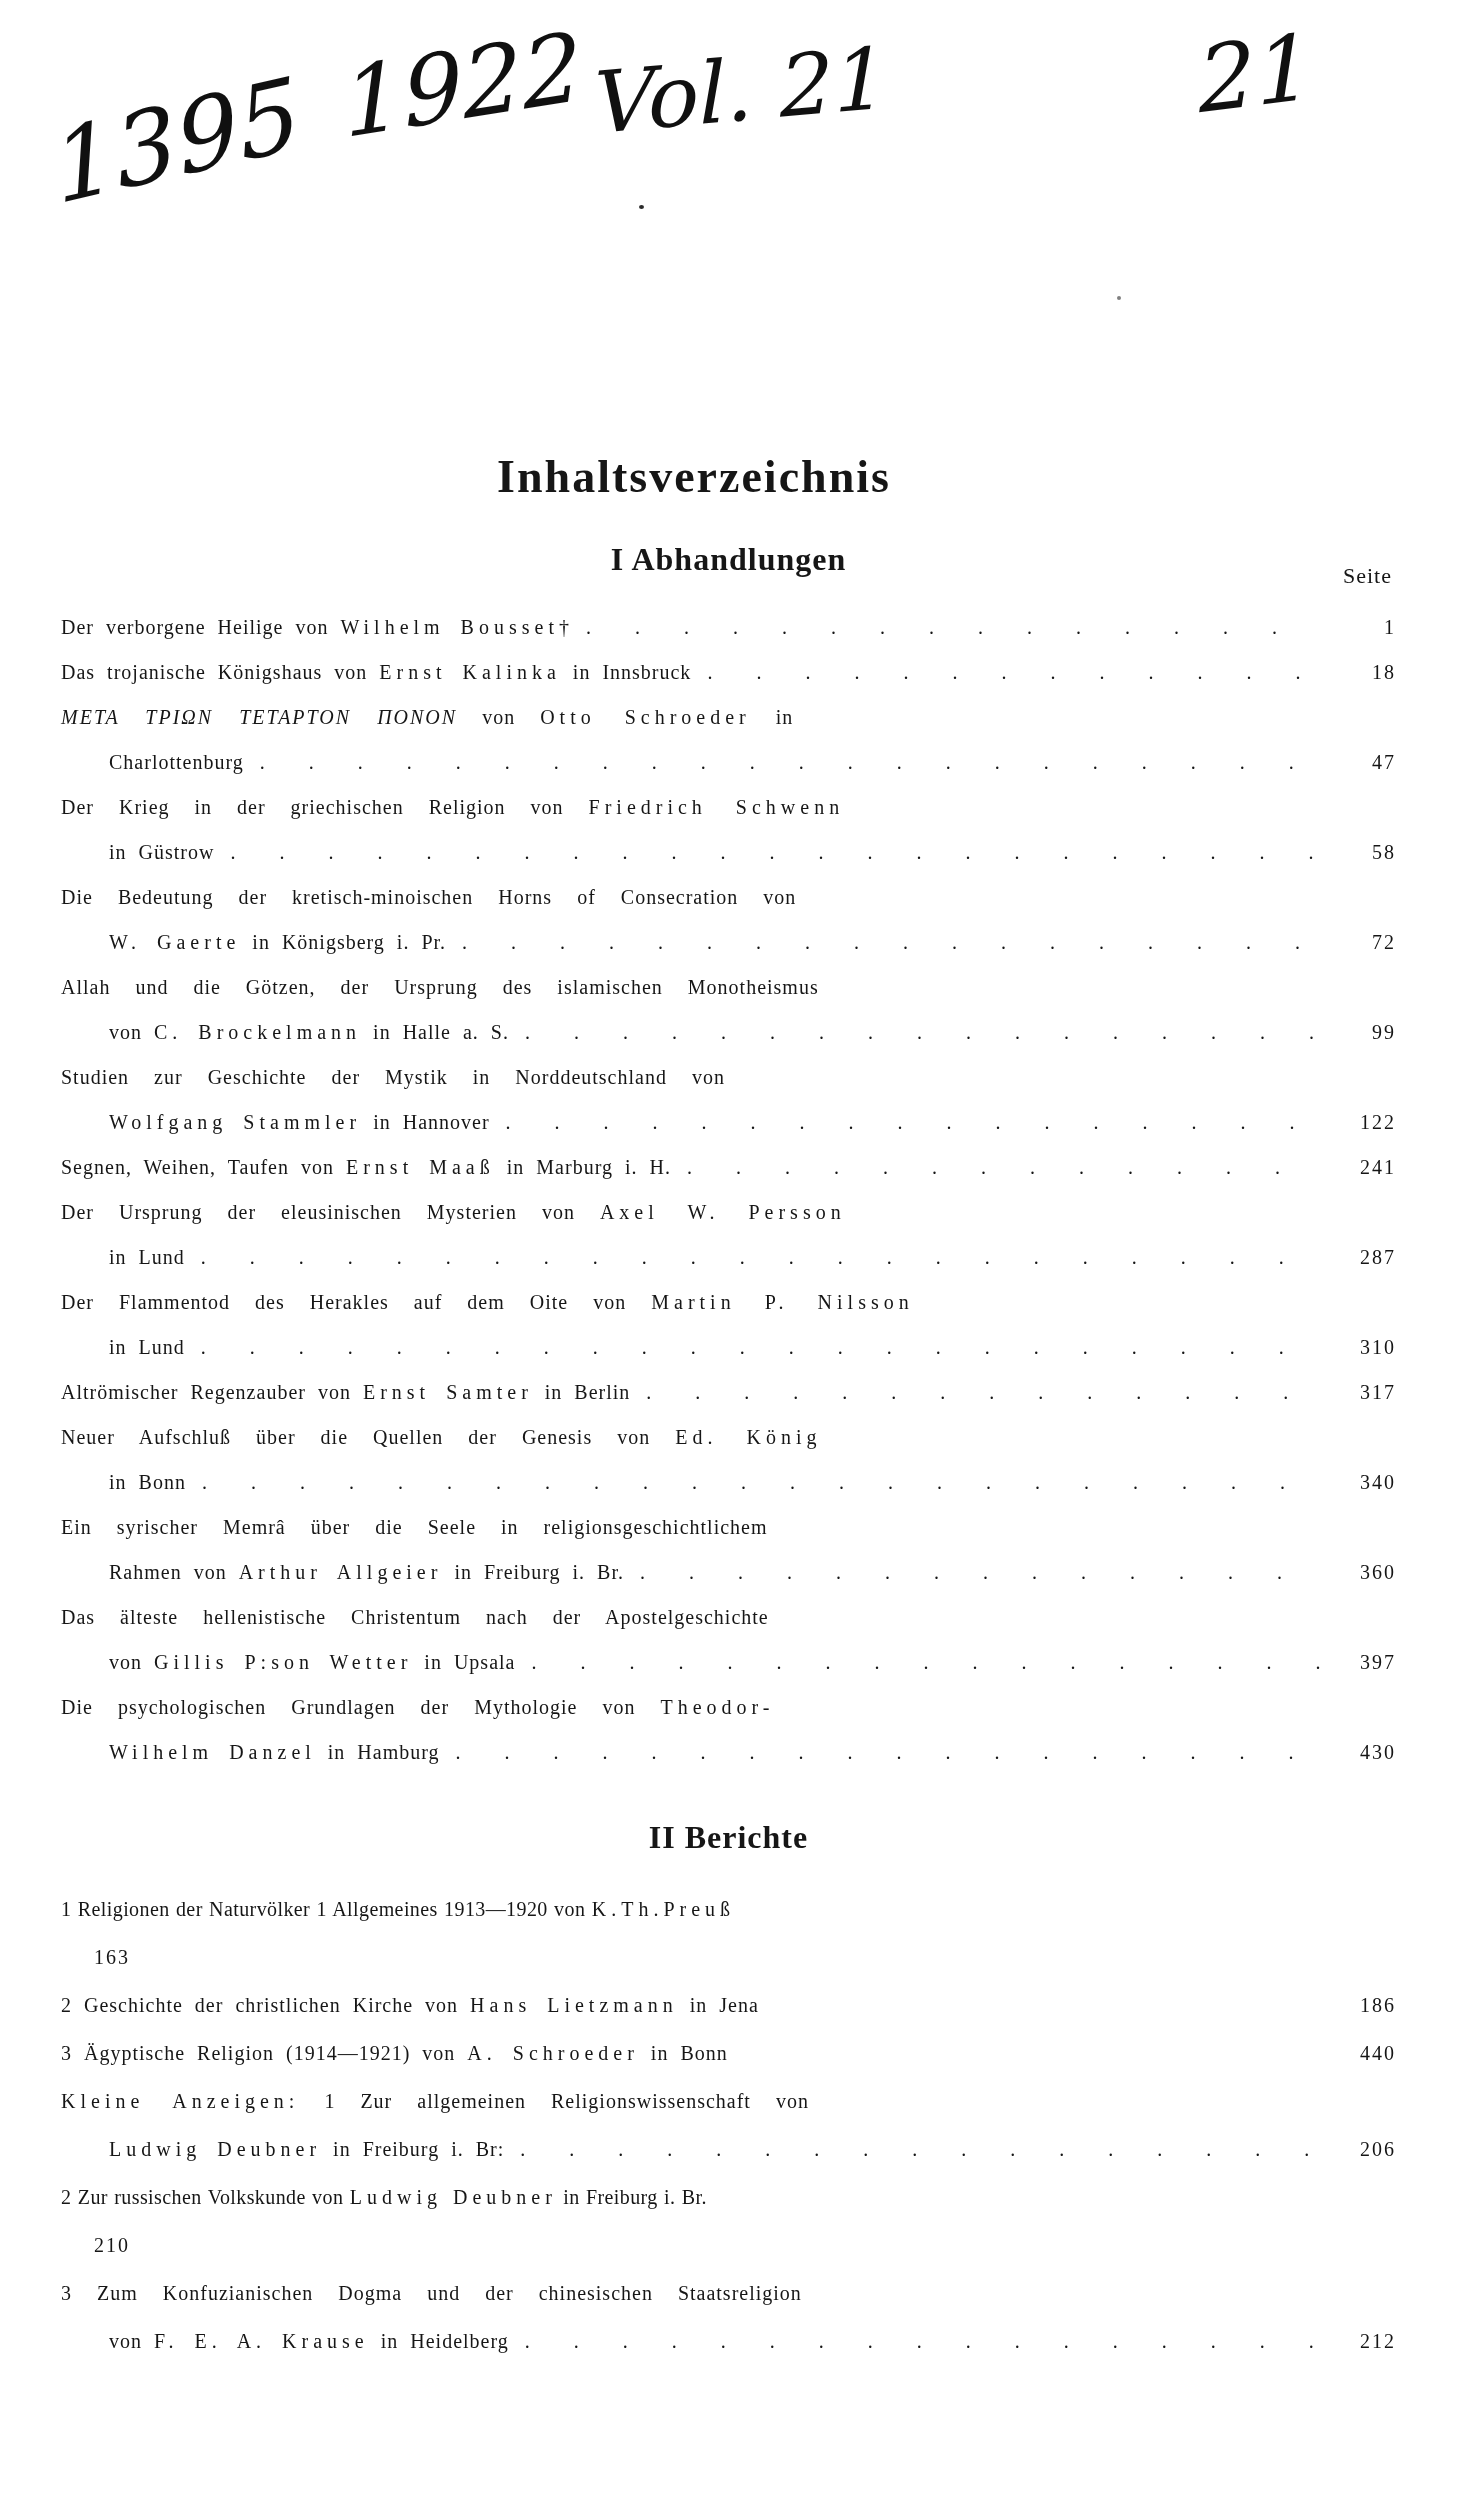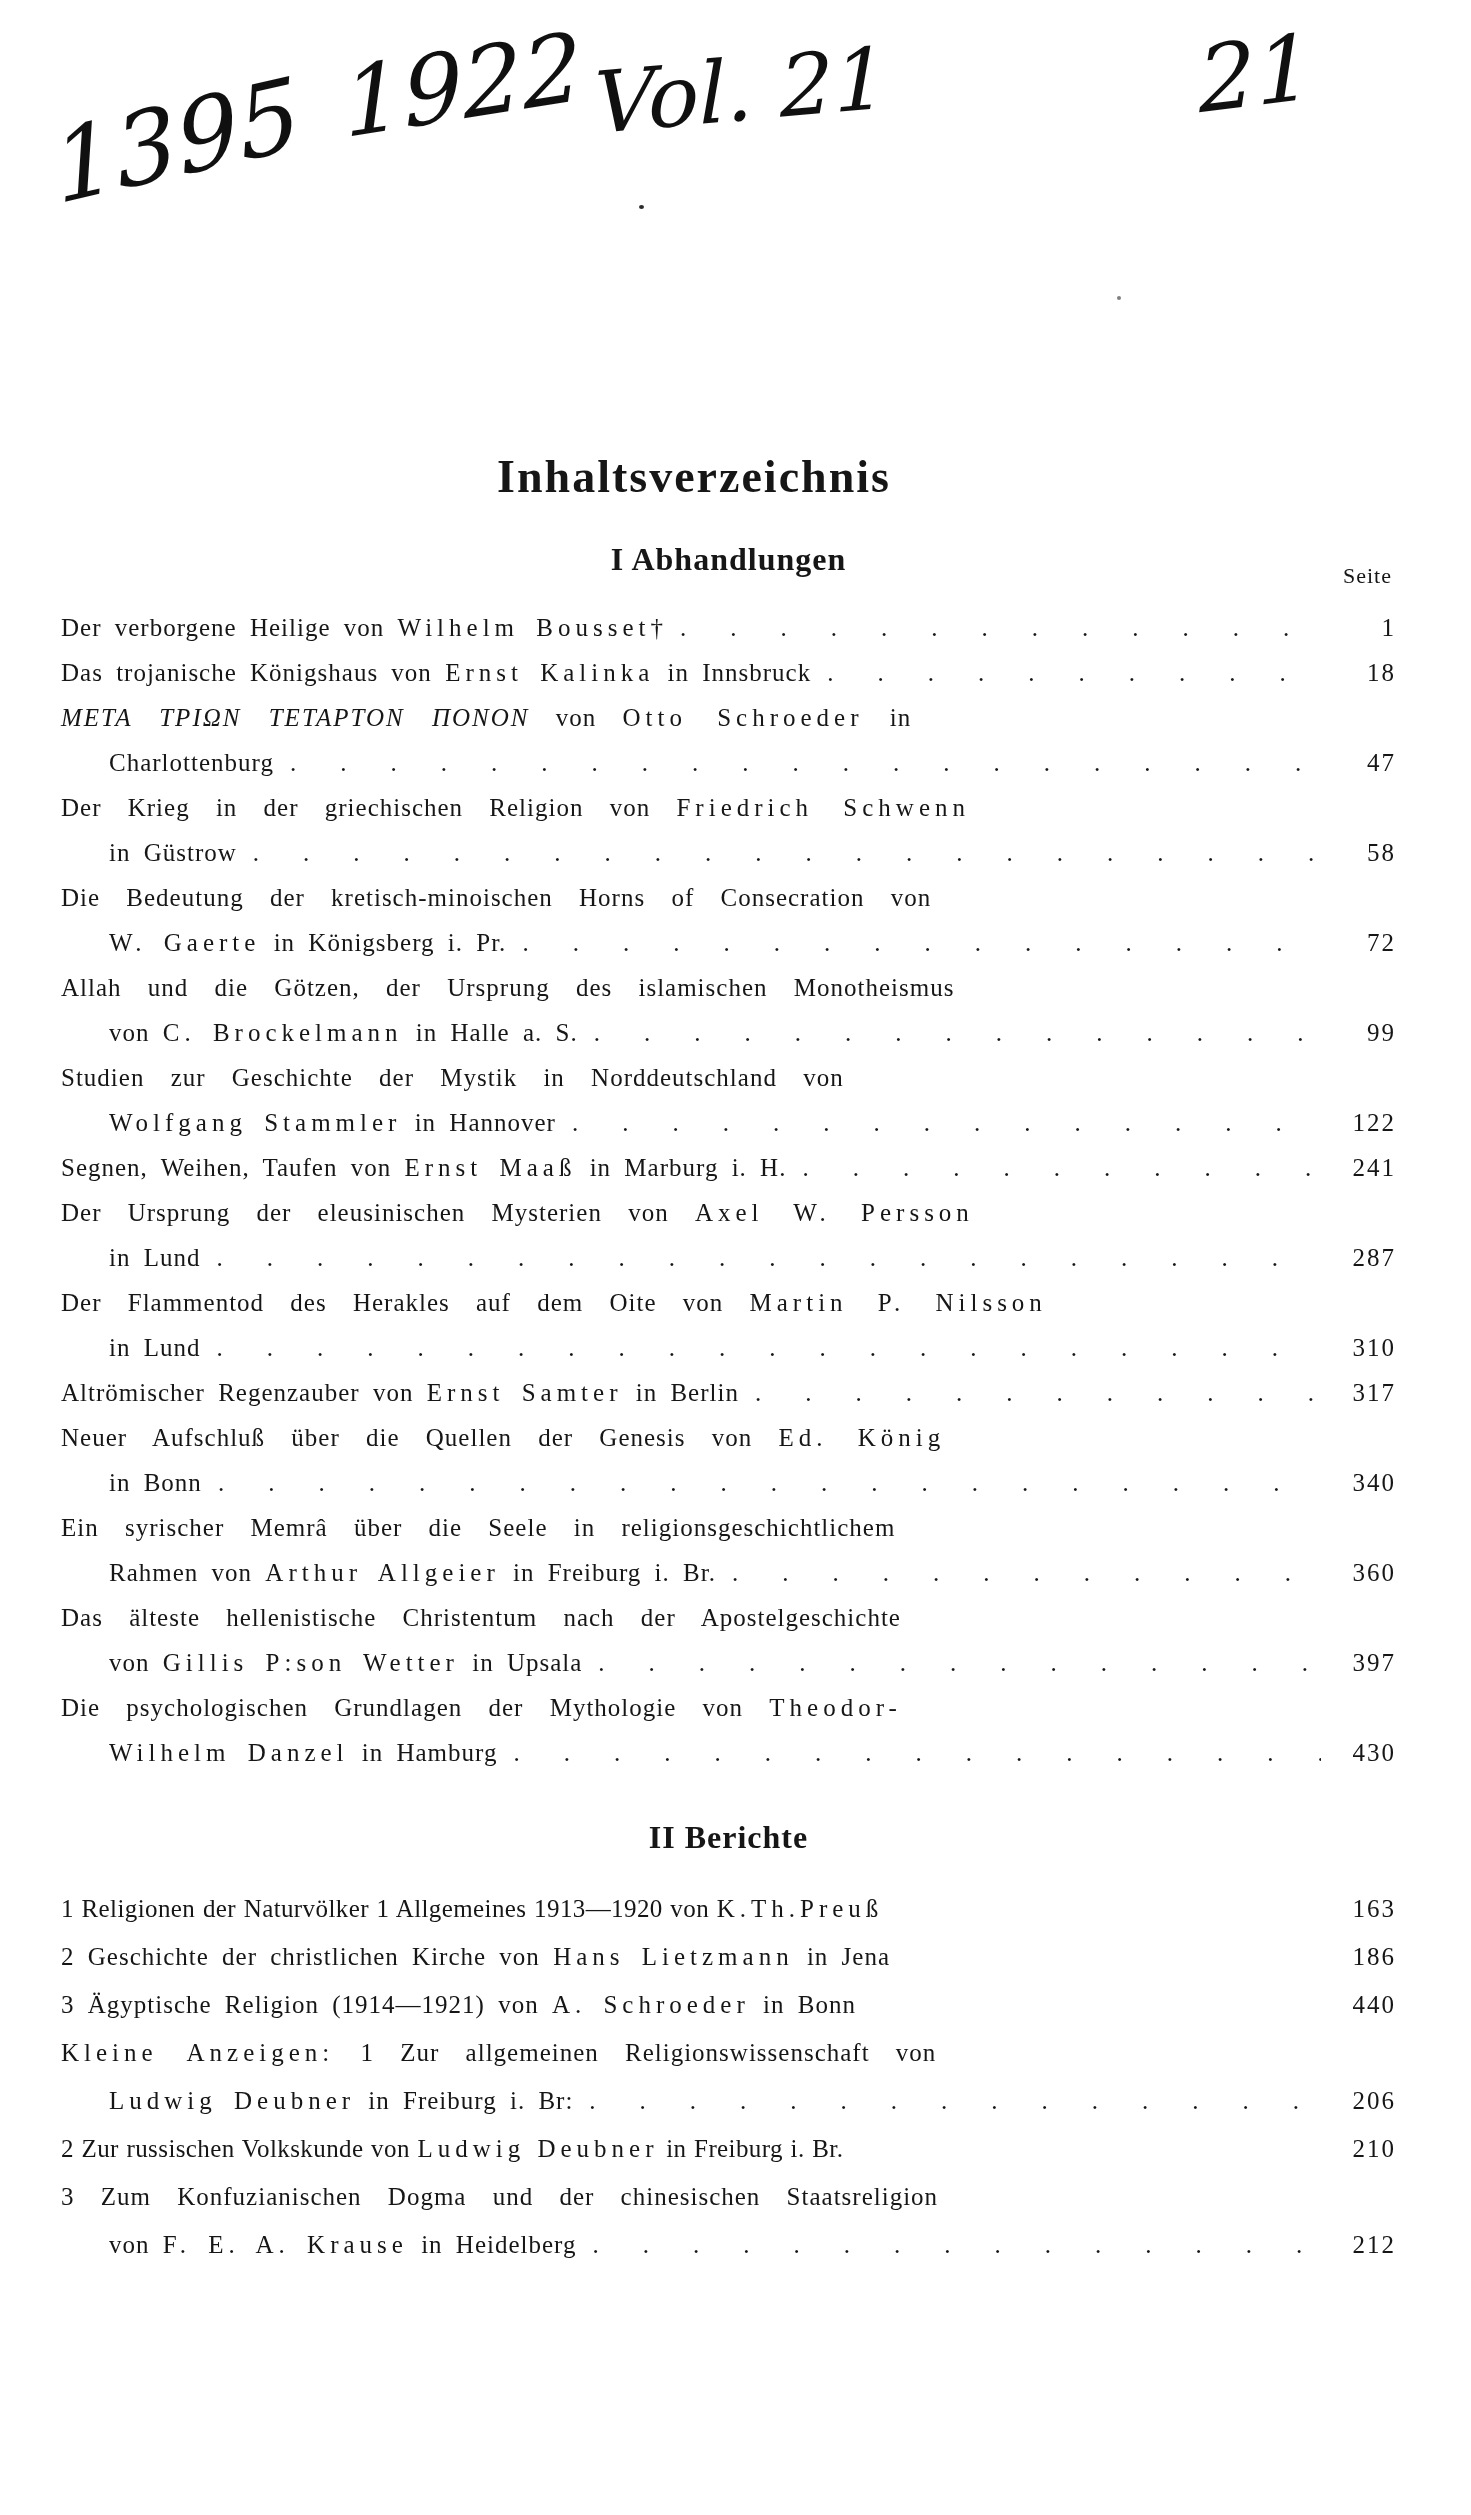--- a/index.html
+++ b/index.html
@@ -41,28 +41,28 @@
   .seite{
     position:absolute;right:4px;bottom:-10px;
     font-size:22px;letter-spacing:1px;font-weight:400;
   }
   .sec-heading-row.second{margin-top:42px;}
   .sec-entries{margin-top:26px;}
   .sec-entries.second{margin-top:28px;}
   
   .toc-line{
     display:flex;align-items:baseline;
-    font-size:25px;line-height:45px;
+    font-size:20px;line-height:45px;
     letter-spacing:1px;word-spacing:6px;
     white-space:nowrap;
   }
   .sec-entries.second .toc-line{line-height:48px;}
   .toc-line.indent{padding-left:48px;}
   .toc-line.wide{word-spacing:19px;}
-  .toc-line.tight{word-spacing:1px;letter-spacing:0.4px;}
+  .toc-line.tight{word-spacing:1px;letter-spacing:0.4px;flex-direction:column;}
   .line-text{flex:0 0 auto;}
   .sperr{letter-spacing:5px;}
   .greek{font-style:italic;letter-spacing:2px;}
   .dots{
     flex:1 1 auto;min-width:0;overflow:hidden;white-space:nowrap;
     letter-spacing:44px;padding-left:16px;margin-right:6px;
   }
   .fill{flex:1 1 auto;}
   .pagenum{flex:0 0 auto;min-width:69px;text-align:right;letter-spacing:2px;}
 </style>

